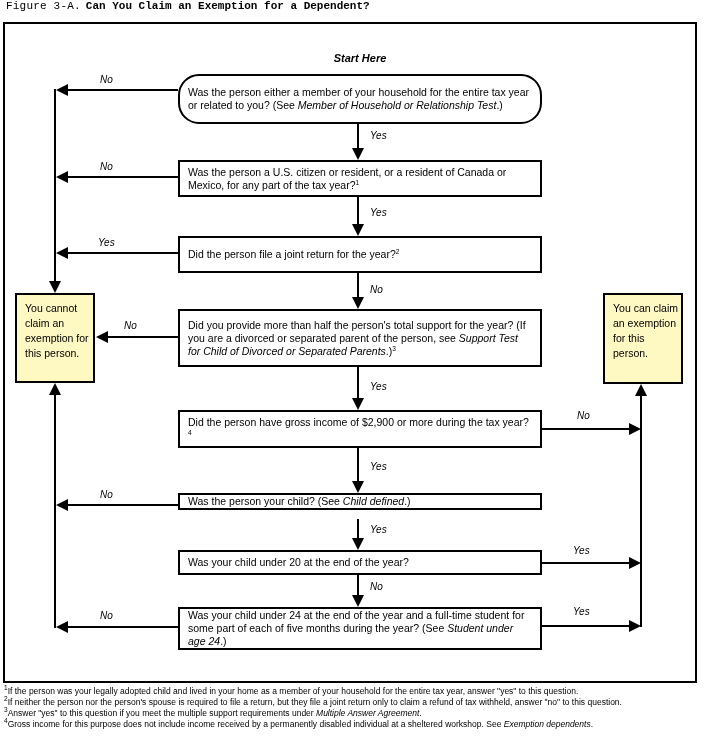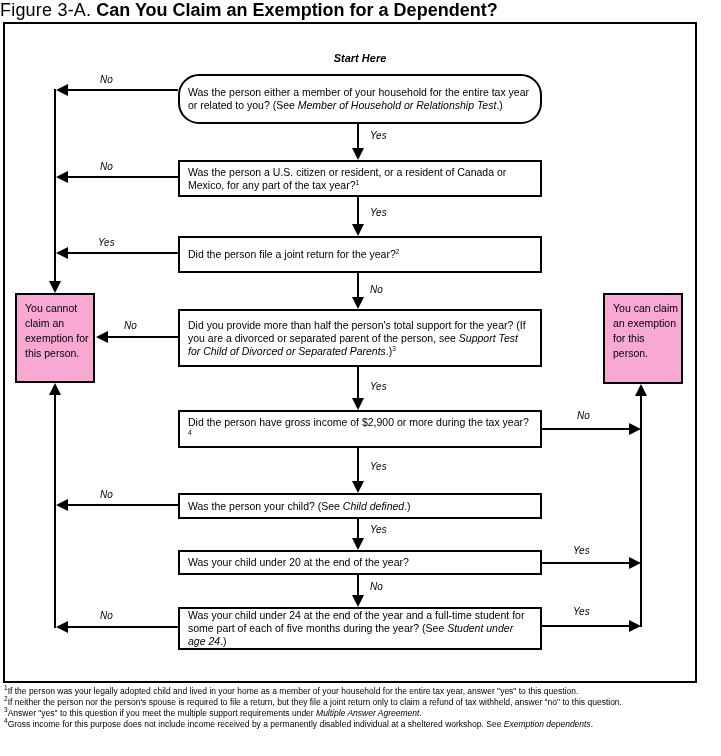--- a/index.html
+++ b/index.html
@@ -1,28 +1,28 @@
 <!DOCTYPE html>
 <html><head>
 <meta charset="utf-8">
 <style>
   html,body{margin:0;padding:0;background:#fff;}
   .page{position:relative;width:721px;height:756px;background:#fff;color:#000;
         font-family:"Liberation Sans","DejaVu Sans",sans-serif;overflow:hidden;}
-  .title{position:absolute;left:0;top:0;font-size:18px;white-space:nowrap;}
+  .title{position:absolute;left:6px;top:0;font-size:11px;white-space:nowrap;font-family:Liberation Mono, monospace;}
   .title .prefix{font-weight:normal;letter-spacing:0.2px;}
   .title .caption{font-weight:bold;margin-left:5px;}
   .outer-border{position:absolute;left:3px;top:22px;width:694px;height:661px;
         border:2px solid #000;box-sizing:border-box;}
   .start-here{position:absolute;left:178px;top:52px;width:364px;text-align:center;
         font-size:11px;font-style:italic;font-weight:bold;}
   .qbox{position:absolute;left:178px;width:364px;border:2px solid #000;background:#fff;
         box-sizing:border-box;display:flex;align-items:center;padding:2px 8px;
         font-size:10.5px;line-height:13px;}
-  .obox{position:absolute;width:80px;border:2px solid #000;background:#f9a8d4;
+  .obox{position:absolute;width:80px;border:2px solid #000;background:#fef9c3;
         box-sizing:border-box;padding:6px 3px 4px 8px;font-size:10.5px;line-height:15px;}
   .it{font-style:italic;}
   sup{font-size:6.5px;line-height:0;vertical-align:super;}
   .hline{position:absolute;height:2px;background:#000;}
   .vline{position:absolute;width:2px;background:#000;}
   .ah-l{position:absolute;width:0;height:0;border-top:6px solid transparent;
         border-bottom:6px solid transparent;border-right:12px solid #000;}
   .ah-r{position:absolute;width:0;height:0;border-top:6px solid transparent;
         border-bottom:6px solid transparent;border-left:12px solid #000;}
   .ah-d{position:absolute;width:0;height:0;border-left:6px solid transparent;
@@ -53,21 +53,21 @@
   </div>
   <div class="qbox" style="top:236px;height:37px;">
     <span><span>Did the person file a joint return for the year?</span><sup>2</sup></span>
   </div>
   <div class="qbox" style="top:309px;height:58px;">
     <span><span>Did you provide more than half the person's total support for the year? (If you are a divorced or separated parent of the person, see </span><span class="it">Support Test for Child of Divorced or Separated Parents</span><span>.)</span><sup>3</sup></span>
   </div>
   <div class="qbox" style="top:410px;height:38px;">
     <span><span>Did the person have gross income of $2,900 or more during the tax year?</span><sup>4</sup></span>
   </div>
-  <div class="qbox" style="top:493px;height:26px;">
+  <div class="qbox" style="top:493px;height:17px;">
     <span><span>Was the person your child? (See </span><span class="it">Child defined</span><span>.)</span></span>
   </div>
   <div class="qbox" style="top:550px;height:25px;">
     <span><span>Was your child under 20 at the end of the year?</span></span>
   </div>
   <div class="qbox" style="top:607px;height:43px;">
     <span><span>Was your child under 24 at the end of the year and a full-time student for some part of each of five months during the year? (See </span><span class="it">Student under age 24</span><span>.)</span></span>
   </div>
 
   <div class="obox" style="left:15px;top:293px;height:90px;">

